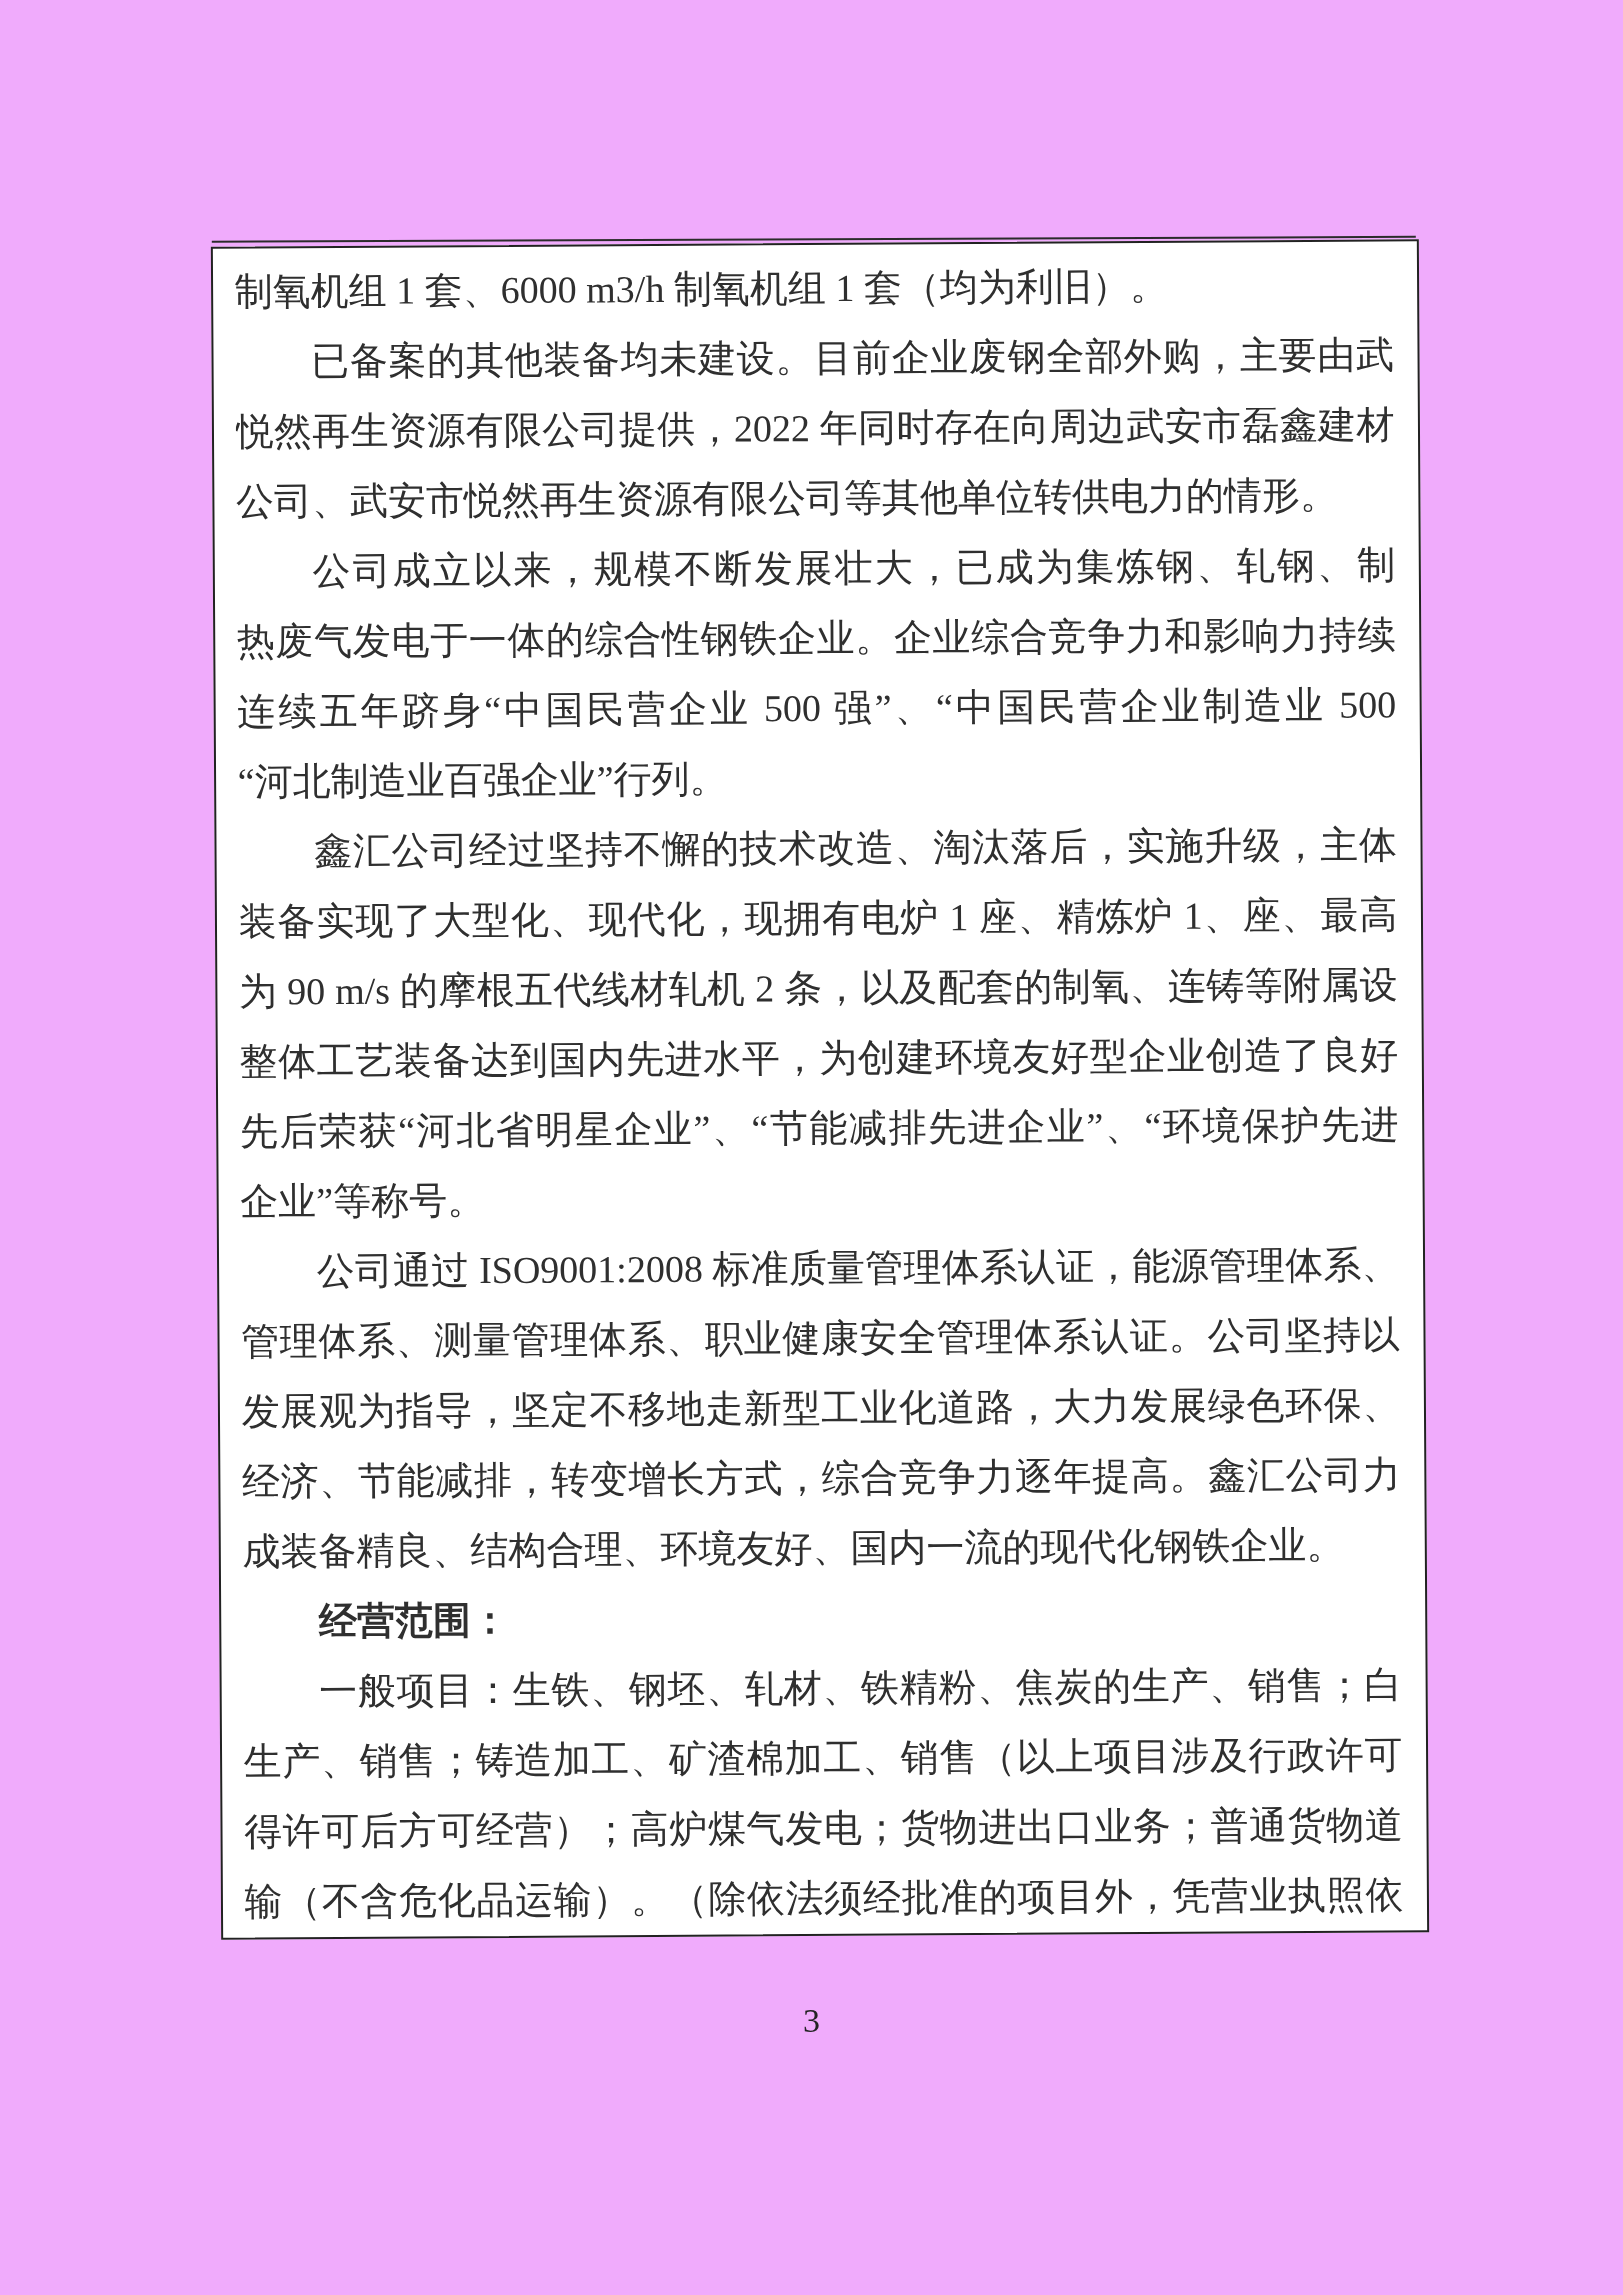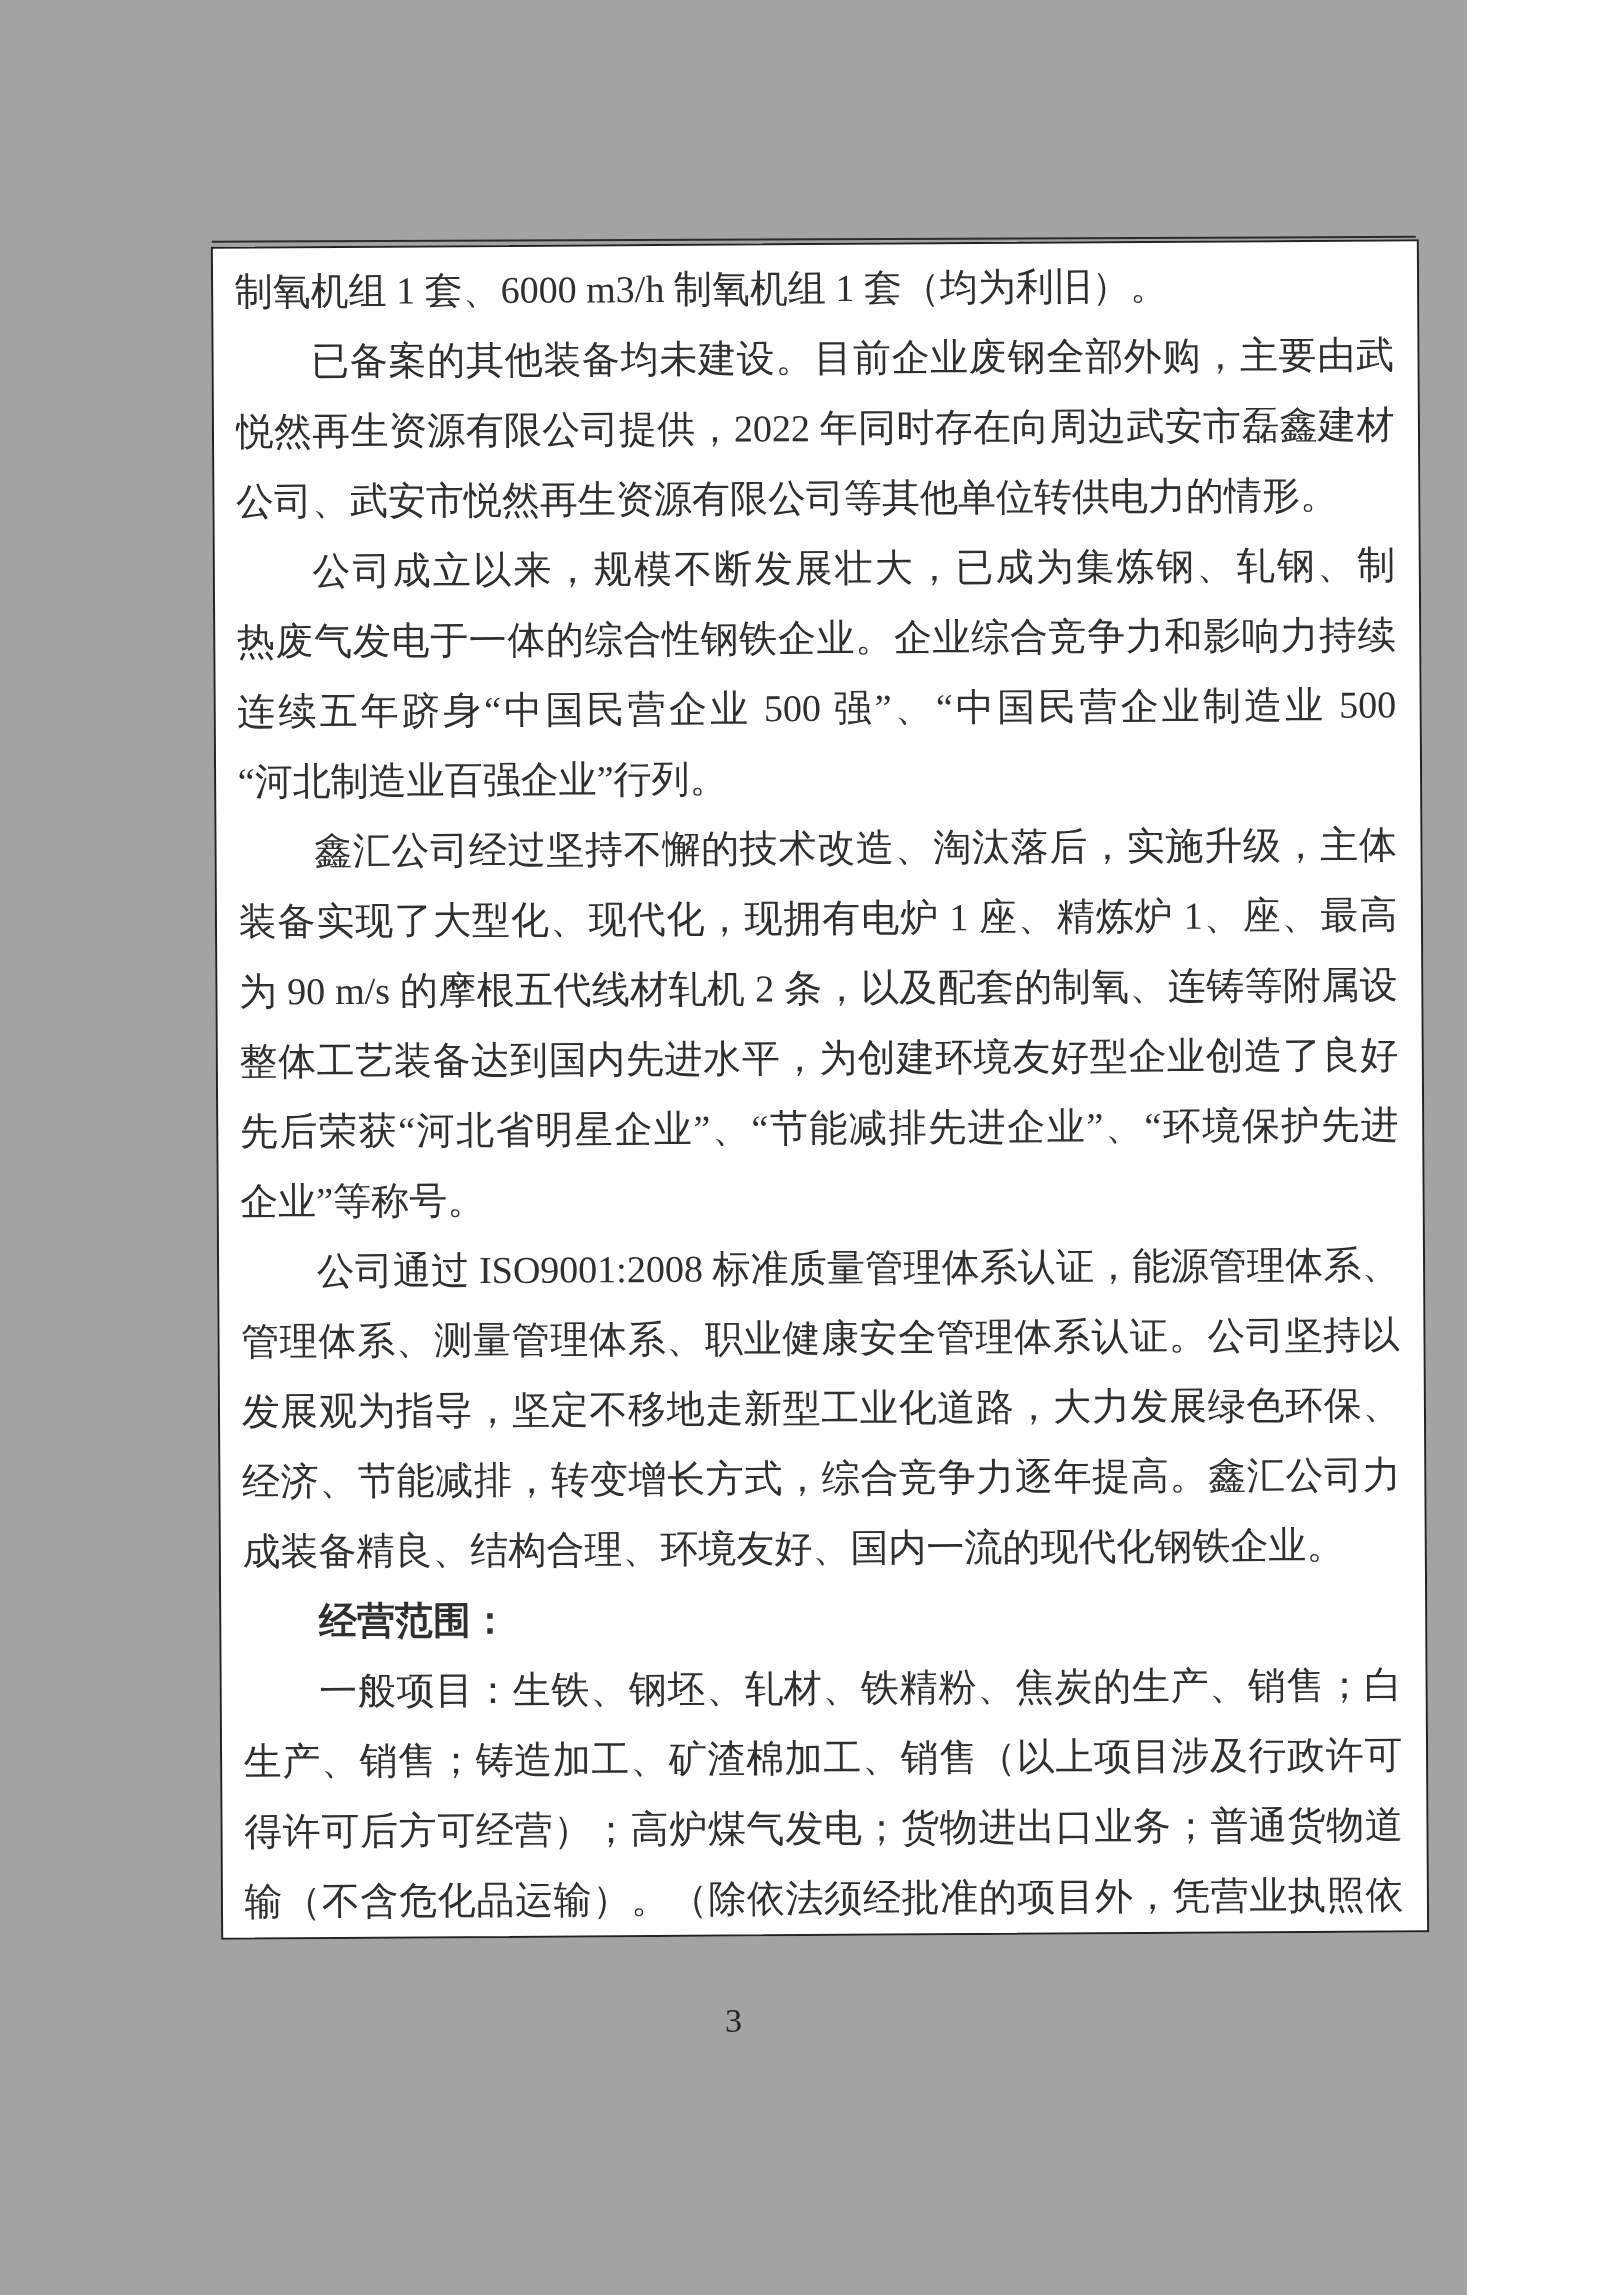--- a/index.html
+++ b/index.html
@@ -3,23 +3,23 @@
 <meta charset="utf-8">
 <style>
   html, body {
     margin: 0;
     padding: 0;
     background: #ffffff;
     font-family: "Liberation Serif", "DejaVu Serif", serif;
   }
   .sheet {
     position: relative;
-    width: 1467px;
+    width: 1623px;
     height: 2295px;
-    background: #a3a3a3;
+    background: #f0abfc;
     overflow: hidden;
   }
   .content-box {
     position: absolute;
     left: 216px;
     top: 243px;
     width: 1208px;
     height: 1693px;
     box-sizing: border-box;
     border: 2px solid #222222;

